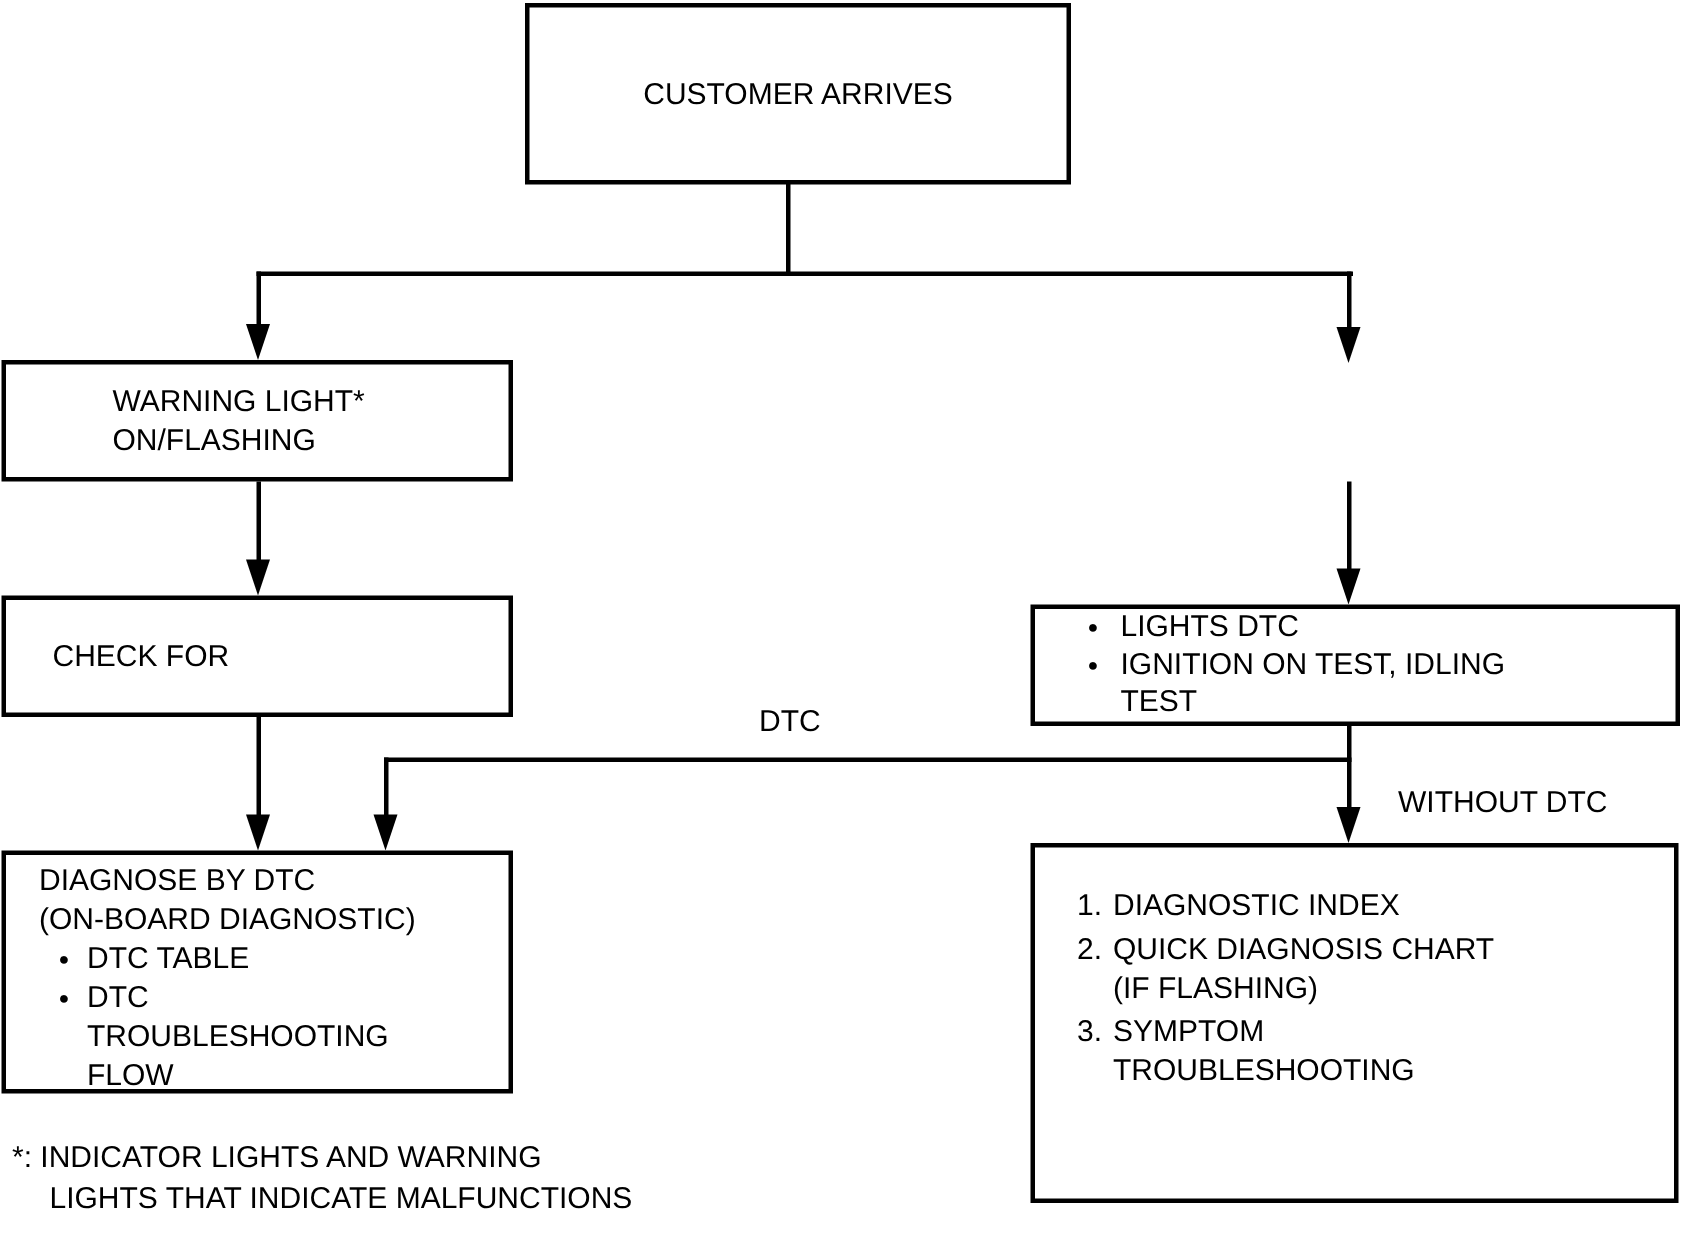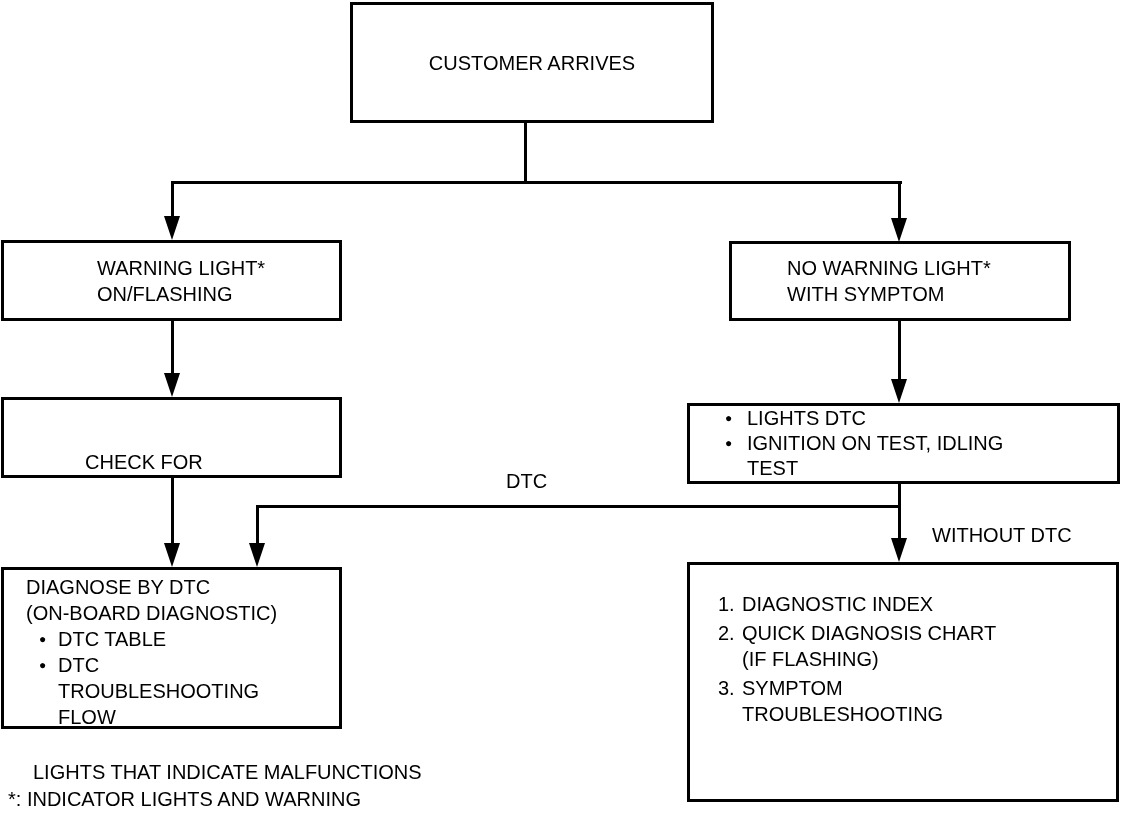--- a/index.html
+++ b/index.html
@@ -53,37 +53,33 @@
     <span class="ln">CUSTOMER ARRIVES</span>
   </div>
 
   <div class="vline" style="left:524px;top:122px;height:62px;"></div>
   <div class="hline" style="left:171px;top:181px;width:731px;"></div>
   <div class="vline" style="left:171px;top:181px;height:36px;"></div>
   <div class="arrow" style="left:164px;top:216px;"></div>
   <div class="vline" style="left:898px;top:181px;height:38px;"></div>
   <div class="arrow" style="left:891px;top:218px;"></div>
 
-  <div class="box vcenter" style="left:1px;top:240px;width:341px;height:81px;padding-left:93px;">
+  <div class="box vcenter" style="left:1px;top:240px;width:341px;height:81px;padding-left:71px;">
     <div class="ln">WARNING LIGHT*</div>
     <div class="ln">ON/FLASHING</div>
   </div>
 
-  <div class="box vcenter" style="left:729px;top:241px;width:342px;height:80px;padding-left:55px;">
-    <div class="ln">NO WARNING LIGHT*</div>
-    <div class="ln">WITH SYMPTOM</div>
-  </div>
 
   <div class="vline" style="left:171px;top:321px;height:54px;"></div>
   <div class="arrow" style="left:164px;top:373px;"></div>
 
   <div class="vline" style="left:898px;top:321px;height:60px;"></div>
   <div class="arrow" style="left:891px;top:379px;"></div>
 
-  <div class="box vcenter" style="left:1px;top:397px;width:341px;height:81px;padding-left:81px;justify-content:flex-end;">
+  <div class="box vcenter" style="left:1px;top:397px;width:341px;height:81px;padding-left:31px;">
     <div class="ln">CHECK FOR</div>
   </div>
 
   <div class="box vcenter b5" style="left:687px;top:403px;width:433px;height:81px;">
     <div class="brow">
       <span class="bdot">●</span>
       <div>
         <div class="ln">LIGHTS DTC</div>
       </div>
     </div>
@@ -144,17 +140,17 @@
     <div class="nrow">
       <span class="nnum">3.</span>
       <div>
         <div class="ln">SYMPTOM</div>
         <div class="ln">TROUBLESHOOTING</div>
       </div>
     </div>
   </div>
 
   <div class="footnote" style="left:8px;top:759px;">
+    <div class="ln">*: INDICATOR LIGHTS AND WARNING</div>
     <div class="ln ln2">LIGHTS THAT INDICATE MALFUNCTIONS</div>
-    <div class="ln">*: INDICATOR LIGHTS AND WARNING</div>
   </div>
 
 </div>
 
 </body></html>

